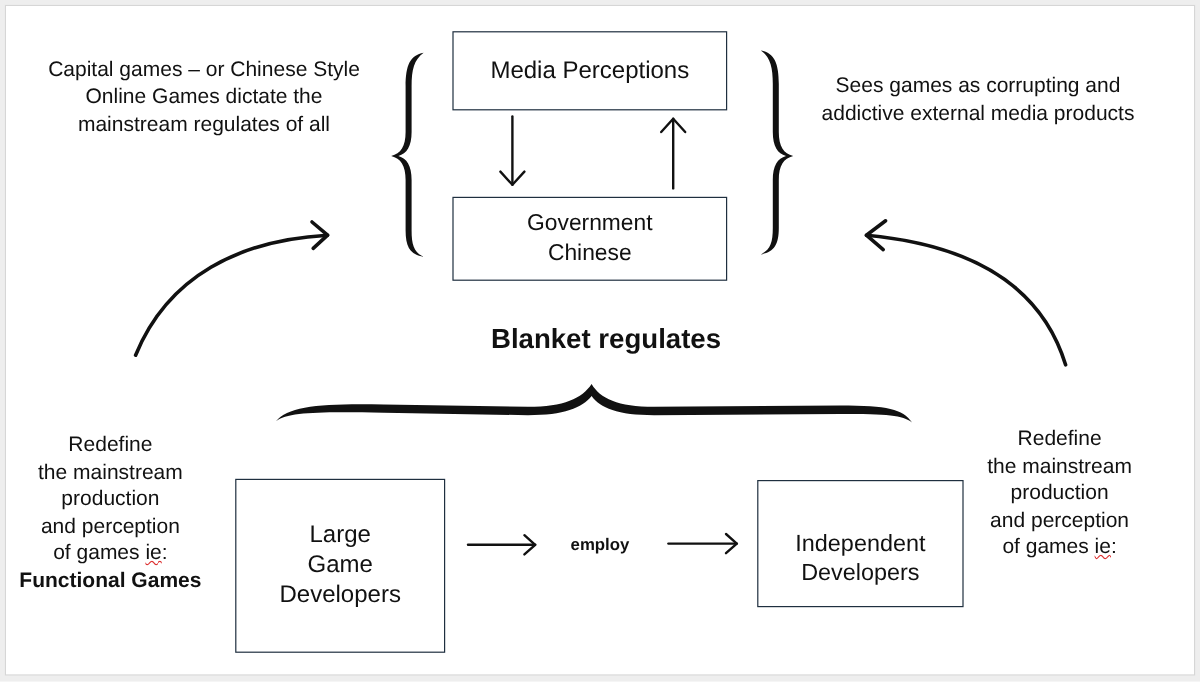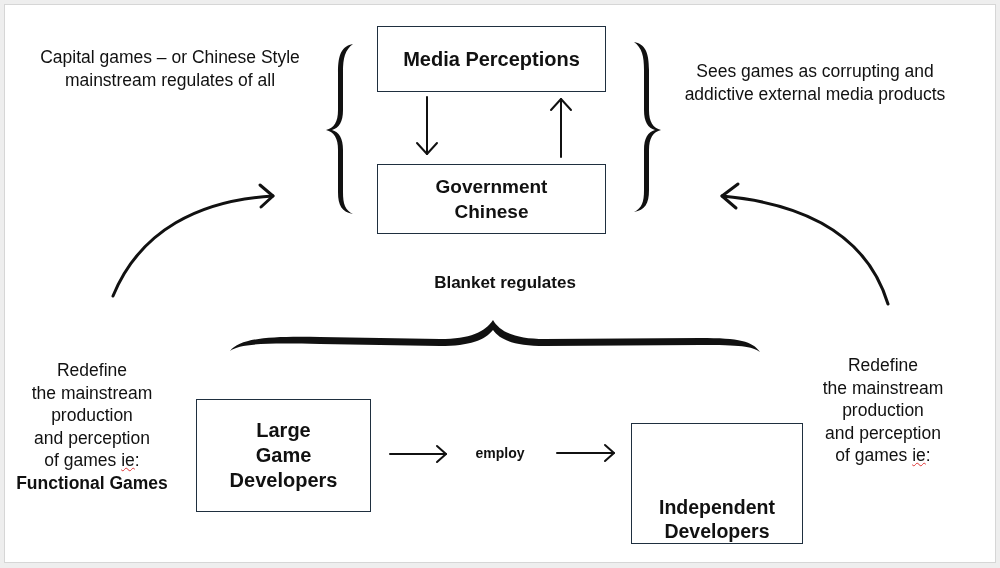--- a/index.html
+++ b/index.html
@@ -8,65 +8,66 @@
       font-family: "Liberation Sans", sans-serif; color: #111;
       position: relative; overflow: hidden;
     }
     .slide {
       position: absolute; left: 4px; top: 4px; width: 990px; height: 557px;
       background: #ffffff; border: 1px solid #d6d6d6;
     }
     .box {
       position: absolute; border: 1.5px solid #1f2f3f; background: #fff;
       display: flex; align-items: center; justify-content: center; text-align: center;
-      font-weight: bold; box-sizing: border-box;
+      font-weight: normal; box-sizing: border-box;
     }
     .txt { position: absolute; text-align: center; font-size: 17.5px; line-height: 23px; }
     .bold { font-weight: bold; }
     svg.ov { position: absolute; left: 0; top: 0; }
     .sq { text-decoration: underline wavy #d33; text-decoration-thickness: 1px; }
   </style>
 </head>
 <body>
 
 <div class="slide"></div>
 
 <div class="txt" style="left:20px; top:46px; width:300px;">
   <div>Capital games – or Chinese Style</div>
+  <div>Online Games dictate the</div>
   <div>mainstream regulates of all</div>
 </div>
 
 <div class="txt" style="left:660px; top:60px; width:310px;">
   <div>Sees games as corrupting and</div>
   <div>addictive external media products</div>
 </div>
 
 <div class="box" style="left:377px; top:26px; width:229px; height:66px; font-size:20px;">
   <span>Media Perceptions</span>
 </div>
 <div class="box" style="left:377px; top:164px; width:229px; height:70px; font-size:19px; line-height:25px;">
   <div>
     <div>Government</div>
     <div>Chinese</div>
   </div>
 </div>
 
-<div class="txt bold" style="left:380px; top:271px; width:250px; font-size:17px;">Blanket regulates</div>
+<div class="txt bold" style="left:380px; top:271px; width:250px; font-size:23px;">Blanket regulates</div>
 
-<div class="box" style="left:196px; top:399px; width:175px; height:113px; font-size:20px; line-height:25px;">
+<div class="box" style="left:196px; top:399px; width:175px; height:145px; font-size:20px; line-height:25px;">
   <div>
     <div>Large</div>
     <div>Game</div>
     <div>Developers</div>
   </div>
 </div>
 
 <div class="txt bold" style="left:450px; top:442px; width:100px; font-size:14px;">employ</div>
 
-<div class="box" style="left:631px; top:400px; width:172px; height:121px; font-size:19.5px; line-height:24px; align-items:flex-end; padding-top:24px;margin-top:23px;">
+<div class="box" style="left:631px; top:400px; width:172px; height:106px; font-size:19.5px; line-height:24px; align-items:center; padding-top:24px;">
   <div>
     <div>Independent</div>
     <div>Developers</div>
   </div>
 </div>
 
 <div class="txt" style="left:2px; top:359px; width:180px; line-height:22.5px;">
   <div>Redefine</div>
   <div>the mainstream</div>
   <div>production</div>

